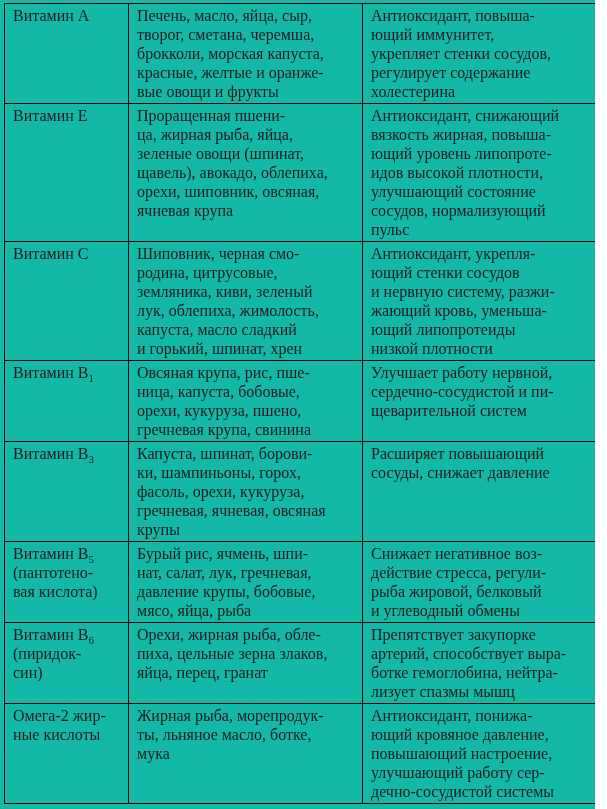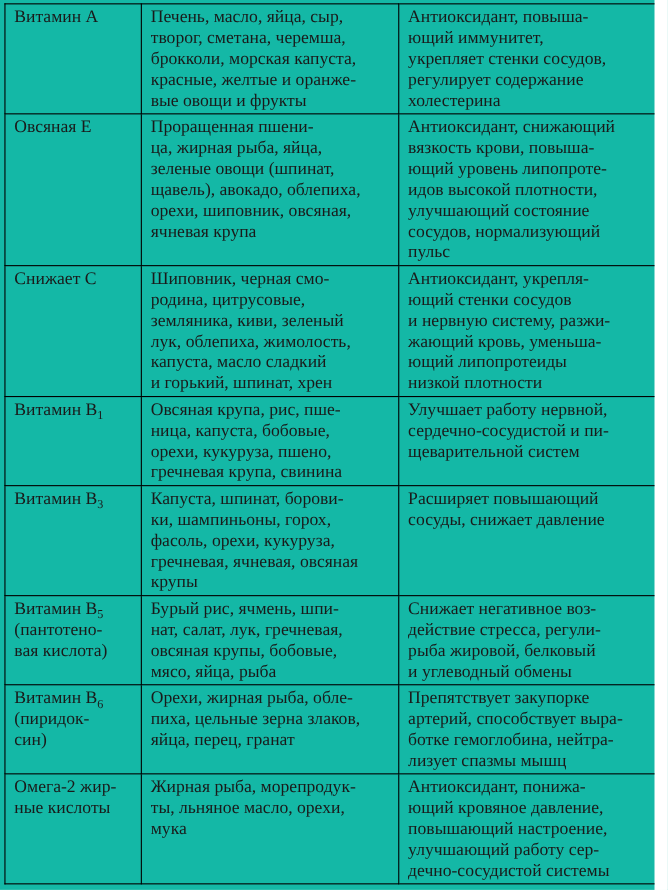--- a/index.html
+++ b/index.html
@@ -57,37 +57,37 @@
 брокколи, морская капуста,
 красные, желтые и оранже-
 вые овощи и фрукты</span></td>
         <td><span class="cell-text">Антиоксидант, повыша-
 ющий иммунитет,
 укрепляет стенки сосудов,
 регулирует содержание
 холестерина</span></td>
       </tr>
       <tr>
-        <td><span class="cell-text">Овсяная Е</span><sub class="vsub"></sub><span class="cell-text"></span></td>
+        <td><span class="cell-text">Витамин Е</span><sub class="vsub"></sub><span class="cell-text"></span></td>
         <td><span class="cell-text">Проращенная пшени-
 ца, жирная рыба, яйца,
 зеленые овощи (шпинат,
 щавель), авокадо, облепиха,
 орехи, шиповник, овсяная,
 ячневая крупа</span></td>
         <td><span class="cell-text">Антиоксидант, снижающий
-вязкость крови, повыша-
+вязкость жирная, повыша-
 ющий уровень липопроте-
 идов высокой плотности,
 улучшающий состояние
 сосудов, нормализующий
 пульс</span></td>
       </tr>
       <tr>
-        <td><span class="cell-text">Снижает С</span><sub class="vsub"></sub><span class="cell-text"></span></td>
+        <td><span class="cell-text">Витамин С</span><sub class="vsub"></sub><span class="cell-text"></span></td>
         <td><span class="cell-text">Шиповник, черная смо-
 родина, цитрусовые,
 земляника, киви, зеленый
 лук, облепиха, жимолость,
 капуста, масло сладкий
 и горький, шпинат, хрен</span></td>
         <td><span class="cell-text">Антиоксидант, укрепля-
 ющий стенки сосудов
 и нервную систему, разжи-
 жающий кровь, уменьша-
@@ -113,21 +113,21 @@
 крупы</span></td>
         <td><span class="cell-text">Расширяет повышающий
 сосуды, снижает давление</span></td>
       </tr>
       <tr>
         <td><span class="cell-text">Витамин В</span><sub class="vsub">5</sub><span class="cell-text">
 (пантотено-
 вая кислота)</span></td>
         <td><span class="cell-text">Бурый рис, ячмень, шпи-
 нат, салат, лук, гречневая,
-овсяная крупы, бобовые,
+давление крупы, бобовые,
 мясо, яйца, рыба</span></td>
         <td><span class="cell-text">Снижает негативное воз-
 действие стресса, регули-
 рыба жировой, белковый
 и углеводный обмены</span></td>
       </tr>
       <tr>
         <td><span class="cell-text">Витамин В</span><sub class="vsub">6</sub><span class="cell-text">
 (пиридок-
 син)</span></td>
@@ -136,21 +136,21 @@
 яйца, перец, гранат</span></td>
         <td><span class="cell-text">Препятствует закупорке
 артерий, способствует выра-
 ботке гемоглобина, нейтра-
 лизует спазмы мышц</span></td>
       </tr>
       <tr>
         <td><span class="cell-text">Омега-2 жир-
 ные кислоты</span><sub class="vsub"></sub><span class="cell-text"></span></td>
         <td><span class="cell-text">Жирная рыба, морепродук-
-ты, льняное масло, орехи,
+ты, льняное масло, ботке,
 мука</span></td>
         <td><span class="cell-text">Антиоксидант, понижа-
 ющий кровяное давление,
 повышающий настроение,
 улучшающий работу сер-
 дечно-сосудистой системы</span></td>
       </tr>
     </tbody>
   </table>
 </div>

